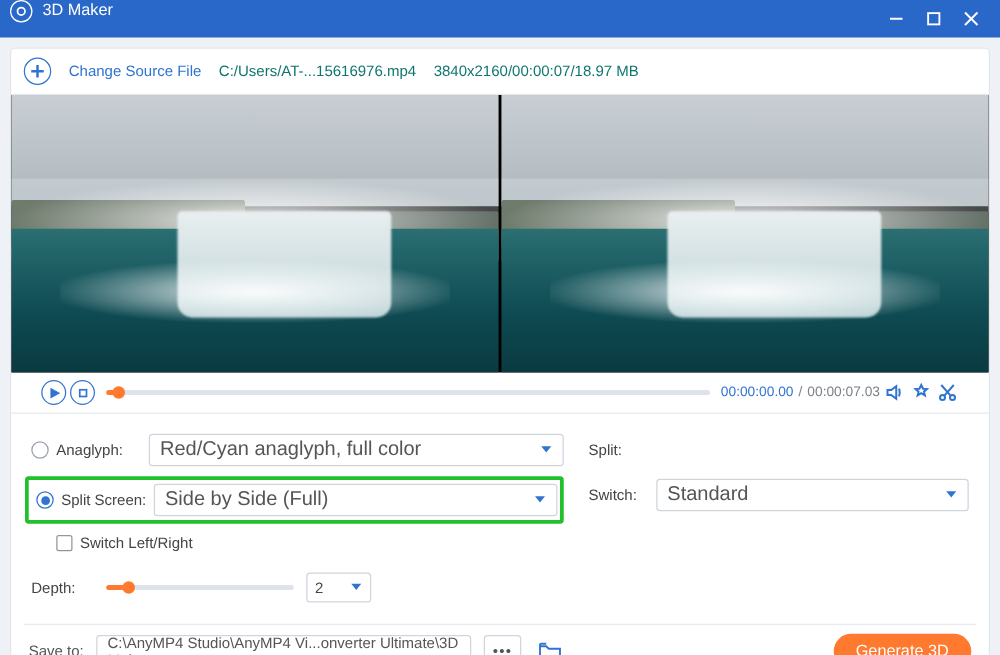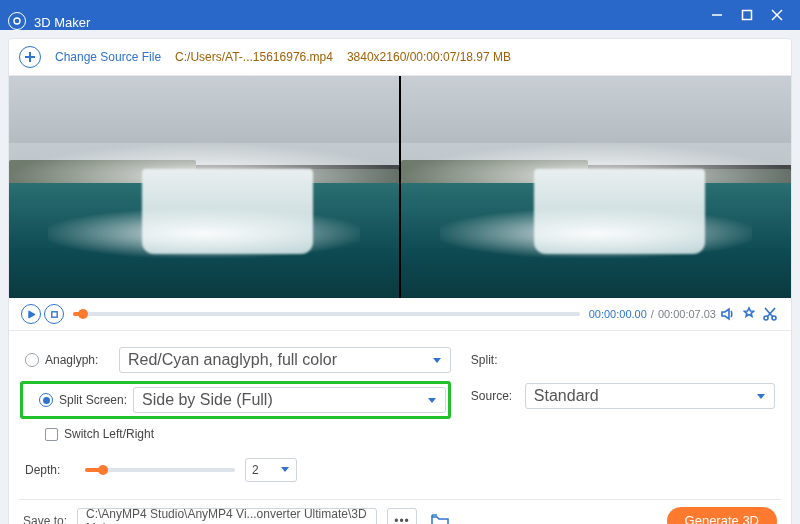--- a/index.html
+++ b/index.html
@@ -9,21 +9,21 @@
     background: #eef2f6;
     width: 800px;
     height: 524px;
     overflow: hidden;
     color: #444;
   }
   .titlebar {
     height: 30px;
     background: #2968c8;
     display: flex;
-    align-items: flex-end;
+    align-items: flex-start;
     padding: 0 8px;
     color: #fff;
   }
   .title-icon {
     width: 18px; height: 18px; border-radius: 50%;
     border: 1.6px solid #fff; display: flex; align-items: center; justify-content: center;
     margin-right: 8px;
   }
   .title-icon svg { width: 10px; height: 10px; }
   .title-text { font-size: 13px; flex: 0 0 auto; }
@@ -48,21 +48,21 @@
     padding: 0 10px;
     gap: 14px;
     font-size: 12px;
   }
   .plus-circ {
     width: 22px; height: 22px; border: 1.5px solid #2f74d0; border-radius: 50%;
     display: flex; align-items: center; justify-content: center; color: #2f74d0;
   }
   .plus-circ svg { width: 12px; height: 12px; stroke: #2f74d0; stroke-width: 2; }
   .link-blue { color: #2f74d0; cursor: pointer; }
-  .muted { color: #a16207; }
+  .muted { color: #0f766e; }
   .preview {
     height: 228px;
     background: #000;
     display: flex;
   }
   .waterfall {
     flex: 1;
     position: relative;
     overflow: hidden;
   }
@@ -72,21 +72,21 @@
   .wf-mist { position:absolute; top:30%; left:0; right:0; bottom:40%; background: radial-gradient(ellipse at center, rgba(255,255,255,.9), rgba(230,236,238,.3) 70%); }
   .wf-land { position:absolute; top:38%; left:0; right:52%; bottom:45%; background:#3b4a35; border-radius:2px; }
   .wf-land2 { position:absolute; top:42%; right:0; left:58%; bottom:40%; background:#2e3c30; border-radius:2px; }
   .wf-water { position:absolute; top:48%; left:0; right:0; bottom:0; background: linear-gradient(#2a6f72,#0e4a52 60%,#0a3a40); }
   .wf-falls { position:absolute; top:42%; left:34%; right:22%; bottom:20%; background: linear-gradient(#e9eff0,#bcd3d6); filter: blur(1px); border-radius:4px 4px 12px 12px; }
   .wf-foam { position:absolute; top:60%; left:10%; right:10%; height:22%; background: radial-gradient(ellipse at center, rgba(255,255,255,.9), rgba(255,255,255,0) 75%); }
   .playbar {
     height: 34px;
     display: flex;
     align-items: center;
-    padding: 0 12px;
+    padding: 0 24px;
     gap: 3px;
     border-bottom: 1px solid #e7e9ec;
   }
   .circ-btn {
     width: 20px; height: 20px; border: 1.5px solid #2f74d0; border-radius: 50%;
     display: flex; align-items: center; justify-content: center; cursor: pointer;
   }
   .circ-btn svg { width: 9px; height: 9px; fill: #2f74d0; stroke: #2f74d0; }
   .track {
     flex: 1; height: 4px; background: #dde3ea; border-radius: 2px; position: relative; margin: 0 6px;
@@ -113,21 +113,21 @@
   .radio.checked { border-color:#2f74d0; }
   .radio.checked::after { content:""; width:7px; height:7px; background:#2f74d0; border-radius:50%; }
   .row-label { width: 74px; font-size:12px; color:#444; }
   .sel {
     flex: 1; height: 26px; border: 1px solid #cfd5dd; border-radius: 3px;
     display:flex; align-items:center; padding: 0 8px; justify-content:space-between;
     background:#fff; cursor:pointer; font-size:16px; color:#555;
   }
   .sel-caret svg { width:10px; height:10px; fill:#2f74d0; }
   .highlighted { border: 3px solid #22c02a; padding: 1px 2px 1px 0; border-radius:3px; margin-left:-5px; }
-  .highlighted .row { margin-bottom:0; padding-left:16px; }
+  .highlighted .row { margin-bottom:0; padding-left:6px; }
   .chk {
     width:13px; height:13px; border:1.5px solid #8f97a1; border-radius:2px; margin-right:6px; cursor:pointer;
   }
   .depth-slider { width:150px; height:4px; background:#dde3ea; border-radius:2px; position:relative; margin: 0 10px; }
   .depth-fill { position:absolute; left:0; top:0; bottom:0; background:#ff7a2e; border-radius:2px; }
   .depth-thumb { position:absolute; top:50%; transform:translate(-50%,-50%); width:10px; height:10px; border-radius:50%; background:#ff7a2e; }
   .depth-val {
     width:52px; height:24px; border:1px solid #cfd5dd; border-radius:3px;
     display:flex; align-items:center; justify-content:space-between; padding:0 6px; font-size:12px; color:#444;
   }
@@ -300,21 +300,21 @@
               </svg></span>
         </div>
       </div>
     </div>
 
     <div class="opt-right">
       <div class="row">
         <div class="row-label" style="width:54px;">Split:</div>
       </div>
       <div class="row">
-        <div class="row-label" style="width:54px;">Source:</div>
+        <div class="row-label" style="width:54px;">Switch:</div>
         <div class="sel">
           <span>Standard</span>
           <span class="sel-caret"><svg viewBox="0 0 10 10">
                 <polygon points="1,3 9,3 5,8"></polygon>
               </svg></span>
         </div>
       </div>
     </div>
   </div>
 

